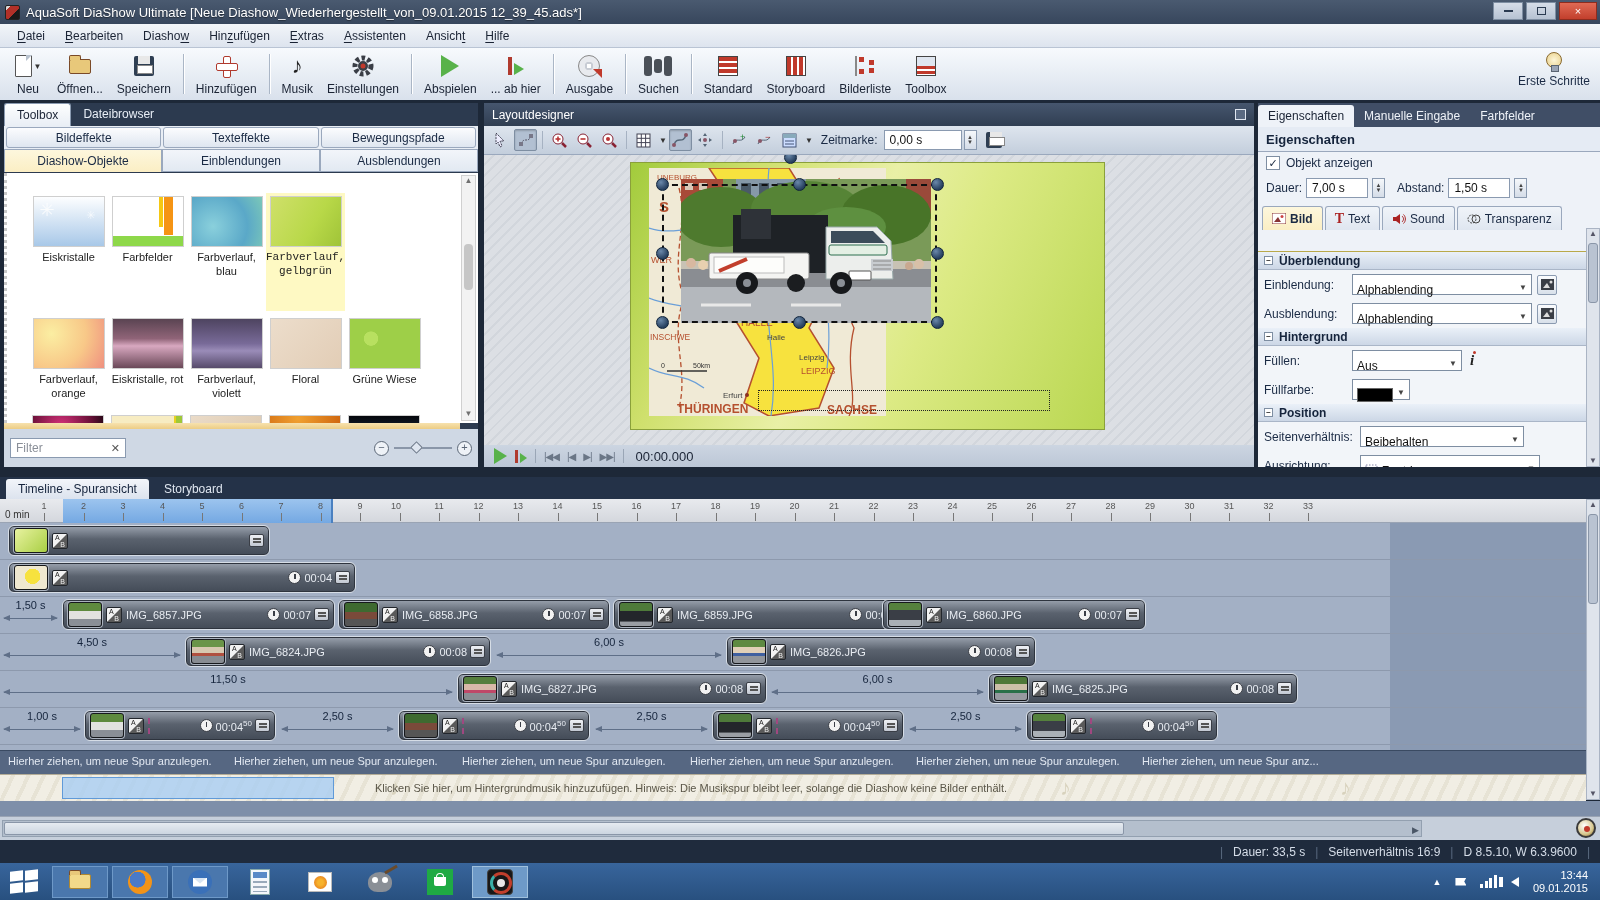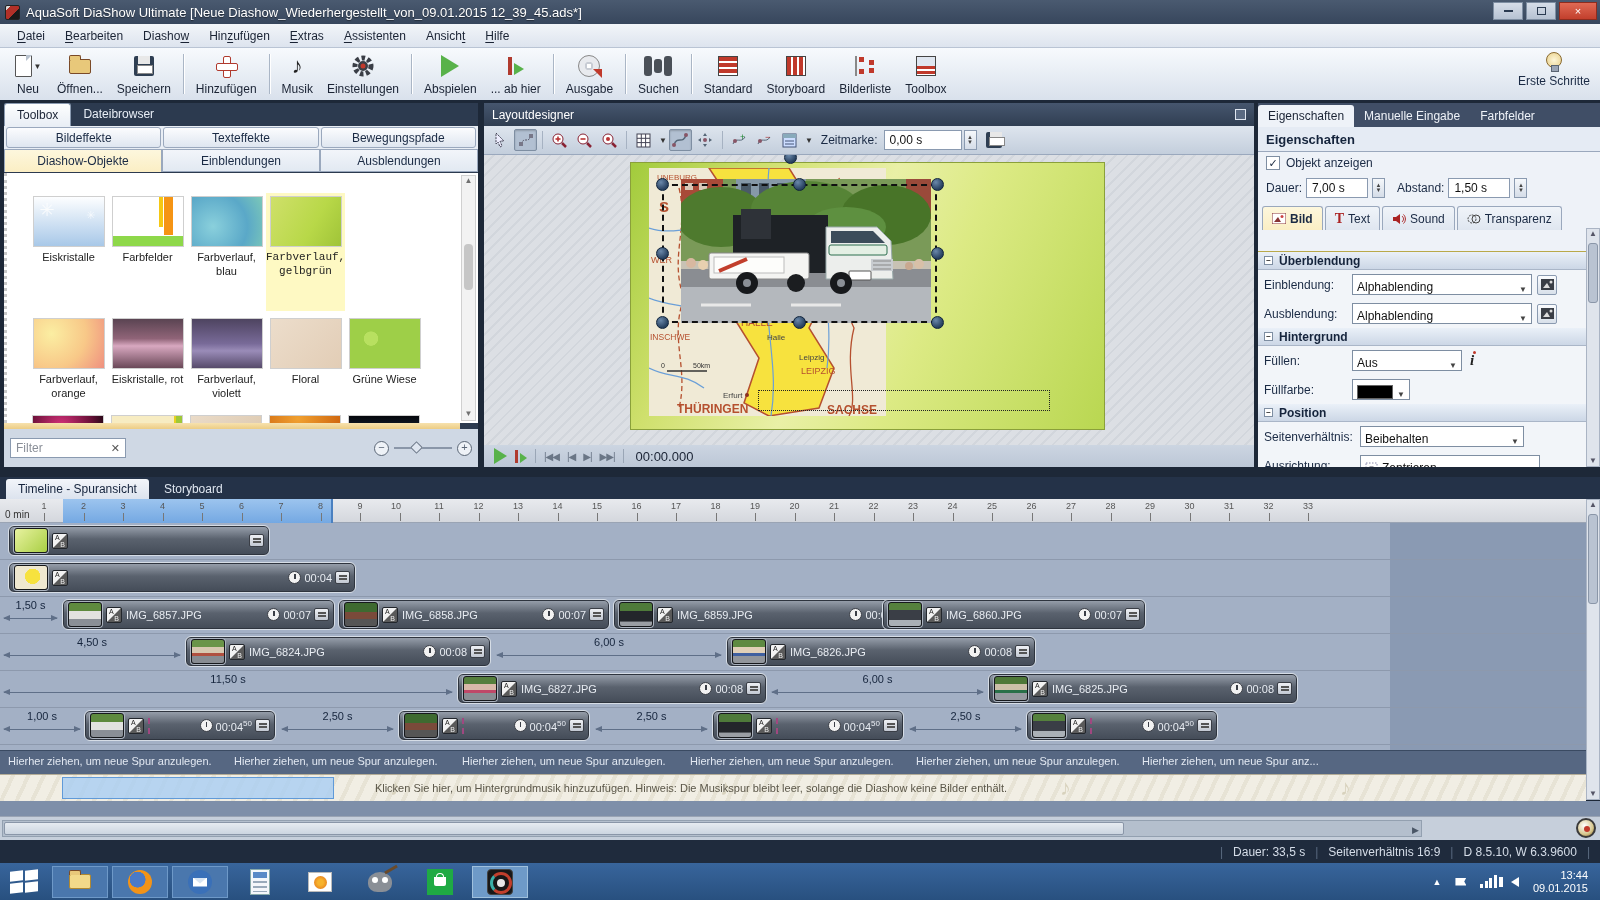--- a/index.html
+++ b/index.html
@@ -117,21 +117,21 @@
   .subtabs { display:flex; gap:2px; padding:2px 4px 0; height:26px; margin-top:2px;}
   .subtab { display:flex; align-items:center; gap:4px; padding:3px 9px; font-size:12px; background:linear-gradient(#f0f4f9,#dfe6f0);
     border:1px solid #9aa8bd; border-bottom:none; border-radius:3px 3px 0 0; color:#1a2a44;}
   .subtab.active { background:linear-gradient(#fdf7dd,#fbeec4); font-weight:bold;}
   .sections { position:absolute; left:0; top:124px; width:328px; height:216px; background:#f2f5f9; border-top:1px solid #b9a94a; overflow:hidden;}
   .sec-head { display:flex; align-items:center; gap:6px; height:18px; padding:0 6px;
     background:linear-gradient(#eaf0f8,#ccd7e6); border-bottom:1px solid #aab6c8; font-size:12px; font-weight:bold; color:#15243c;}
   .minus-box { width:9px; height:9px; border:1px solid #7e8ea2; background:#fff; font-size:8px; line-height:7px; text-align:center; color:#333;}
   .prow { display:flex; align-items:center; padding:4px 6px; font-size:12px;}
   .prow .plabel { width:88px; }
-  .select { height:21px; background:#fff; border:1px solid #7e8ea2; display:flex; align-items:flex-end; padding:0 4px; font-size:12px; color:#111;}
+  .select { height:21px; background:#fff; border:1px solid #7e8ea2; display:flex; align-items:flex-start; padding:8px 4px; font-size:12px; color:#111;}
   .select .dd { margin-left:auto; font-size:8px; color:#444; padding-left:4px;}
   .mini-btn { width:20px; height:20px; margin-left:5px; background:linear-gradient(#fbfcfe,#d8e0ea); border:1px solid #8a9ab0; border-radius:2px;
     display:flex; align-items:center; justify-content:center;}
   .info-i { font-family:"Liberation Serif",serif; font-style:italic; font-weight:bold; font-size:15px; color:#222; margin-left:8px; position:relative;}
   .info-i:after{ content:""; position:absolute; top:-1px; left:3px; width:3px; height:3px; border-radius:50%; background:#c0392b;}
   .swatch { width:40px; height:14px; background:#000; border:1px solid #666; }
   .vsb { position:absolute; background:#dfe4ec; border:1px solid #aab4c4; font-size:8px; color:#556; text-align:center;}
   .vsb .vthumb { position:absolute; left:1px; width:10px; background:#b9c3d2; border:1px solid #8a96a8; border-radius:3px;}
 
   

